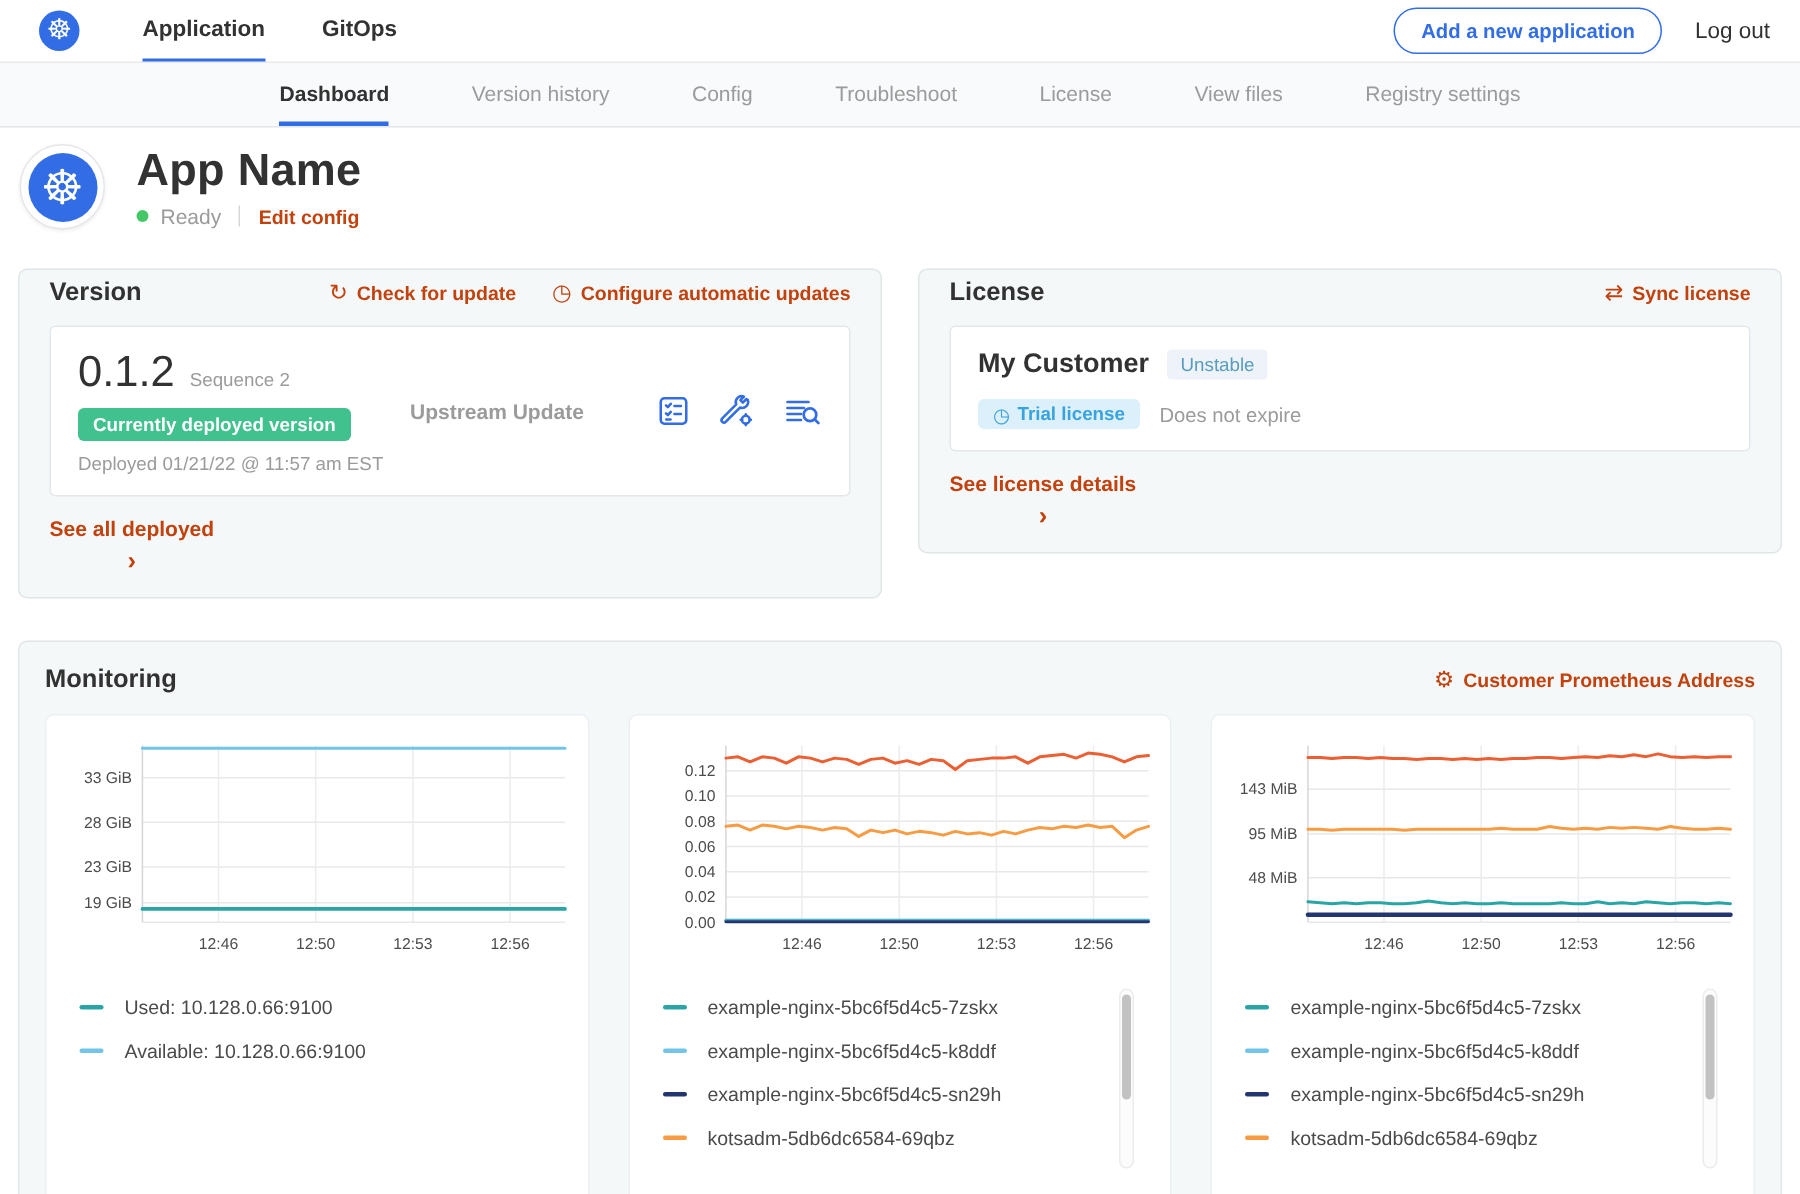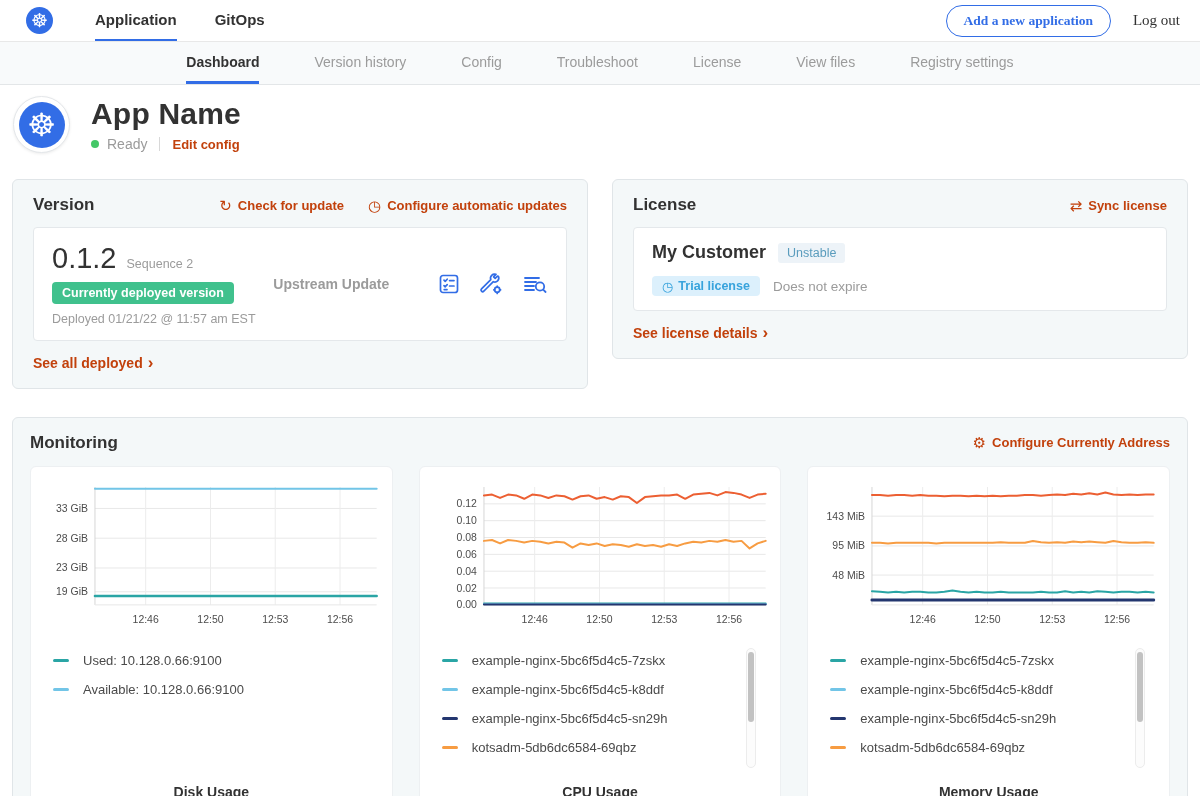--- a/index.html
+++ b/index.html
@@ -8,21 +8,21 @@
 
   
   .topnav { height:42px; display:flex; align-items:stretch; border-bottom:1px solid #e8e8e8; padding:0 20px 0 26px; background:#fff; }
   .brand { display:flex; align-items:center; margin-right:42px; }
   .k8s-logo-sm { width:27px; height:27px; border-radius:50%; background:#326de6; color:#fff;
     display:flex; align-items:center; justify-content:center; font-size:19px; line-height:1; }
   .topnav-tabs { display:flex; gap:38px; }
   .topnav-tab { display:flex; align-items:center; font-size:15px; font-weight:700; color:#323232;
     border-bottom:2px solid transparent; cursor:pointer; }
   .topnav-tab.active { border-bottom-color:#326de6; }
-  .topnav-right { margin-left:auto; display:flex; align-items:center; gap:22px;font-family:Liberation Serif, serif; }
+  .topnav-right { margin-left:auto; display:flex; align-items:center; gap:22px; }
   .pill-btn { border:1px solid #326de6; color:#326de6; background:#fff; border-radius:17px;
     font-size:13.5px; font-weight:700; padding:7px 17px; cursor:pointer; font-family:inherit; }
   .logout { font-size:15px; color:#323232; cursor:pointer; }
 
   
   .subnav { height:43px; background:#f8fafb; border-bottom:1px solid #e3e6e8;
     display:flex; justify-content:center; gap:55px; }
   .subnav-tab { display:flex; align-items:center; font-size:14px; color:#9b9b9b;
     border-bottom:3px solid transparent; cursor:pointer; }
   .subnav-tab.active { color:#323232; font-weight:600; border-bottom-color:#326de6; }
@@ -36,39 +36,39 @@
   .app-title { font-size:30px; font-weight:700; letter-spacing:.2px; }
   .app-status-row { display:flex; align-items:center; gap:8px; margin-top:5px; }
   .status-dot { width:8px; height:8px; border-radius:50%; background:#44c767; }
   .status-text { font-size:14px; color:#9b9b9b; }
   .vdiv { width:1px; height:14px; background:#d8d8d8; margin:0 4px; }
   .link { color:#c2410c; font-weight:700; cursor:pointer; }
   .edit-config { font-size:13px; }
 
   
   .cards-row { display:flex; gap:24px; padding:0 12px; margin-top:13px; align-items:flex-start; }
-  .panel { background:#f4f8f9; border:1px solid #e0e5e8; border-radius:6px; padding:15px 20px 16px; flex:1; }
+  .panel { background:#f4f8f9; border:1px solid #e0e5e8; border-radius:6px; padding:5px 20px 16px; flex:1; }
   .panel-head { display:flex; align-items:center; }
   .panel-title { font-size:17px; font-weight:700; }
   .panel-links { margin-left:auto; display:flex; gap:24px; align-items:center; }
   .icon-link { font-size:13px; display:flex; align-items:center; gap:6px; }
   .glyph { font-weight:400; font-size:15px; line-height:1; }
   .white-box { background:#fff; border:1px solid #e4e8eb; border-radius:4px; margin-top:12px; padding:14px 18px; }
 
   .version-box { display:flex; align-items:center; justify-content:space-between; min-height:92px; }
   .ver-row { display:flex; align-items:baseline; gap:10px; }
   .ver-num { font-size:29px; font-weight:400; }
   .ver-seq { font-size:12.5px; color:#9b9b9b; }
   .green-badge { display:inline-block; background:#40c18d; color:#fff; font-size:12.5px; font-weight:700;
     border-radius:4px; padding:4px 10px; margin-top:7px; }
   .deployed { font-size:12.5px; color:#9b9b9b; margin-top:8px; }
   .upstream { font-size:14px; font-weight:700; color:#9b9b9b; margin-right:30px; }
   .ver-icons { display:flex; gap:18px; align-items:center; }
   .ver-icons svg { display:block; cursor:pointer; }
-  .see-link { display:inline-flex; align-items:center; gap:5px; font-size:14px; margin-top:13px; }
+  .see-link { display:inline-flex; align-items:center; gap:5px; font-size:14px; margin-top:13px;flex-direction:column; }
   .chev { font-size:17px; font-weight:700; line-height:1; }
 
   .lic-name-row { display:flex; align-items:center; gap:12px; }
   .lic-name { font-size:18px; font-weight:700; }
   .chan-badge { background:#edf3f8; color:#5a9cbd; font-size:12.5px; border-radius:3px; padding:3px 9px; }
   .lic-type-row { display:flex; align-items:center; gap:13px; margin-top:13px; }
   .trial-badge { background:#dcf0fc; color:#38a3dc; font-size:12.5px; font-weight:700; border-radius:4px;
     padding:3px 10px; display:inline-flex; align-items:center; gap:5px; }
   .expiry { font-size:13.5px; color:#9b9b9b; }
 
@@ -219,21 +219,21 @@
     </span>
   </section>
 </div>
 
 <section class="monitoring">
   <div class="panel-head">
     <span class="panel-title">Monitoring</span>
     <div class="panel-links">
       <span class="link icon-link">
         <span class="glyph">⚙</span>
-        <span>Configure Currently Address</span>
+        <span>Customer Prometheus Address</span>
       </span>
     </div>
   </div>
 
   <div class="charts-row">
 
     <div class="chart-card">
       <div>
           <svg viewBox="0 0 345 152" class="chart-svg">
             <line x1="56" y1="29.454545454545467" x2="338" y2="29.454545454545467" stroke="#e8e8e8" stroke-width="1"></line>

